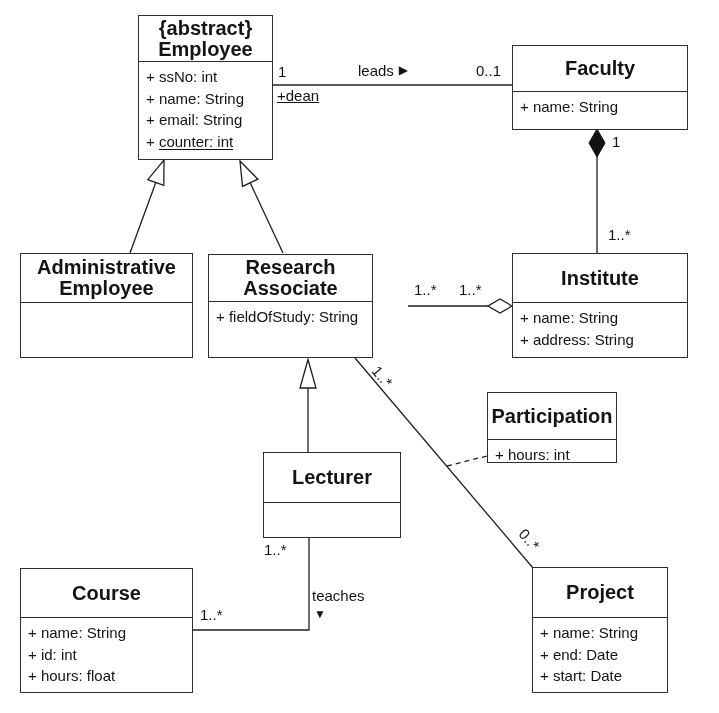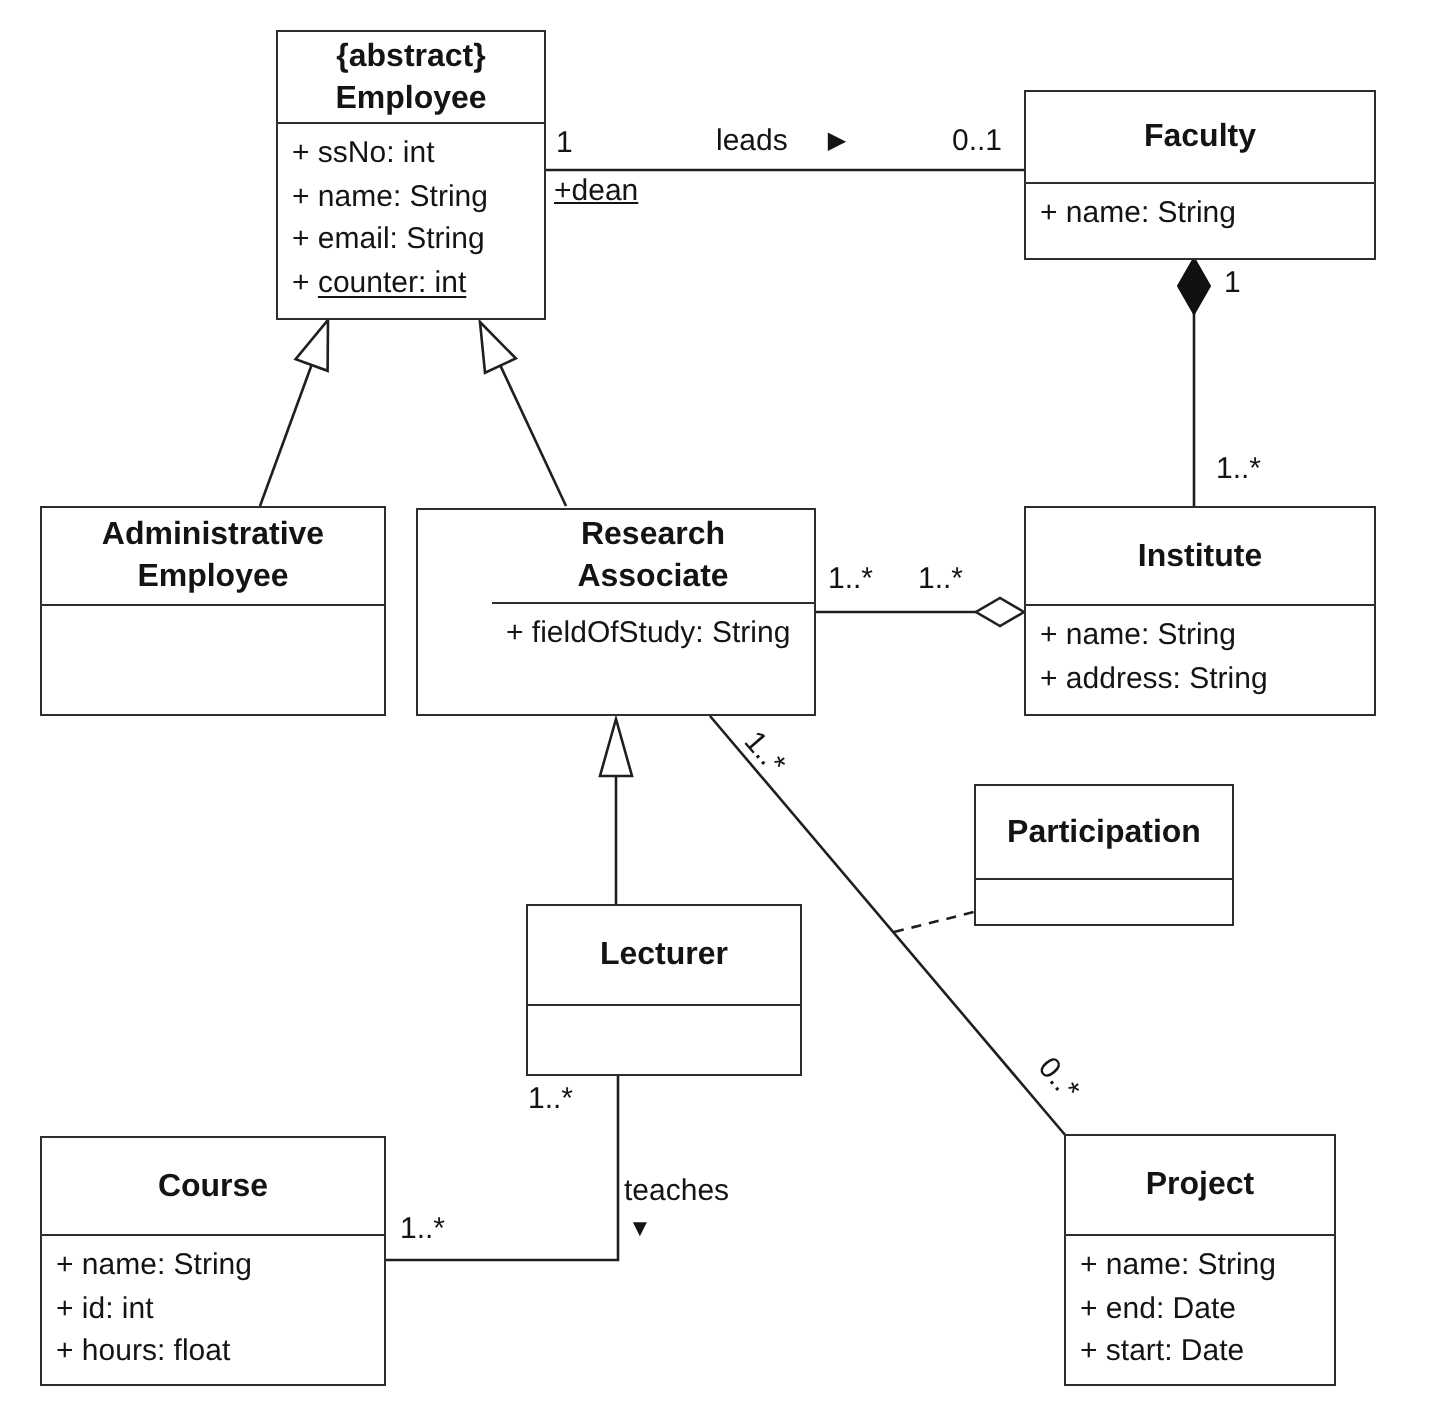--- a/index.html
+++ b/index.html
@@ -20,21 +20,21 @@
     border: 1.6px solid #2e2e2e;
     box-sizing: border-box;
   }
   .cls-title {
     display: flex;
     flex-direction: column;
     align-items: center;
     justify-content: center;
     text-align: center;
     font-weight: bold;
-    font-size: 16px;
+    font-size: 20px;
     line-height: 21px;
     border-bottom: 1.4px solid #2e2e2e;
     box-sizing: border-box;
     white-space: pre-line;
   }
   .cls-attrs {
     padding: 4px 7px;
     font-size: 15px;
     line-height: 21.5px;
     box-sizing: border-box;
@@ -42,40 +42,40 @@
   }
   .underlined { text-decoration: underline; text-underline-offset: 2px; margin-top: 22px; }
 
   
   #box-employee      { left:138px; top:15px;  width:135px; height:145px; }
   #box-employee .cls-title { height:46px; }
   #box-faculty       { left:512px; top:45px;  width:176px; height:85px; }
   #box-faculty .cls-title { height:46px; }
   #box-admin         { left:20px;  top:253px; width:173px; height:105px; }
   #box-admin .cls-title { height:49px; }
-  #box-ra            { left:208px; top:254px; width:200px; height:104px;padding-left:37px; }
+  #box-ra            { left:208px; top:254px; width:165px; height:104px; }
   #box-ra .cls-title { height:47px; }
   #box-institute     { left:512px; top:253px; width:176px; height:105px; }
   #box-institute .cls-title { height:49px; }
   #box-participation { left:487px; top:392px; width:130px; height:71px; }
   #box-participation .cls-title { height:47px; }
   #box-lecturer      { left:240px; top:452px; width:138px; height:86px;margin-left:23px; }
   #box-lecturer .cls-title { height:50px; }
   #box-course        { left:20px;  top:568px; width:173px; height:125px; }
   #box-course .cls-title { height:49px; }
   #box-project       { left:532px; top:567px; width:136px; height:126px; }
   #box-project .cls-title { height:50px; }
 
   
   .elabel { position: absolute; font-size: 15px; white-space: nowrap; color: #141414; }
   .dir-icon { font-size: 12px; line-height: 15px; }
   .rot49 { transform: rotate(49deg); }
 
   #lb-dean-mult   { left:278px; top:63px; }
-  #lb-leads       { left:358px; top:62px; display:flex; align-items:center; gap:20px; }
+  #lb-leads       { left:358px; top:62px; display:flex; align-items:center; gap:5px; }
   #lb-faculty-mult{ left:476px; top:62px; }
   #lb-dean-role   { left:277px; top:87px;text-decoration:underline; }
   #lb-comp-1      { left:612px; top:133px; }
   #lb-comp-star   { left:608px; top:226px; }
   #lb-agg-left    { left:414px; top:281px; }
   #lb-agg-right   { left:459px; top:281px; }
   #lb-raproj-mult { left:371px; top:368px; }
   #lb-proj-mult   { left:518px; top:531px; }
   #lb-lect-mult   { left:264px; top:541px; }
   #lb-course-mult { left:200px; top:606px; }
@@ -150,20 +150,23 @@
   <div class="cls" id="box-institute">
     <div class="cls-title">Institute</div>
     <div class="cls-attrs">
       <div>+ name: String</div>
       <div>+ address: String</div>
     </div>
   </div>
 
   <div class="cls" id="box-participation">
     <div class="cls-title">Participation</div>
+    <div class="cls-attrs">
+      <div>+ hours: int</div>
+    </div>
   </div>
 
   <div class="cls" id="box-lecturer">
     <div class="cls-title">Lecturer</div>
     <div class="cls-attrs"></div>
   </div>
 
   <div class="cls" id="box-course">
     <div class="cls-title">Course</div>
     <div class="cls-attrs">

